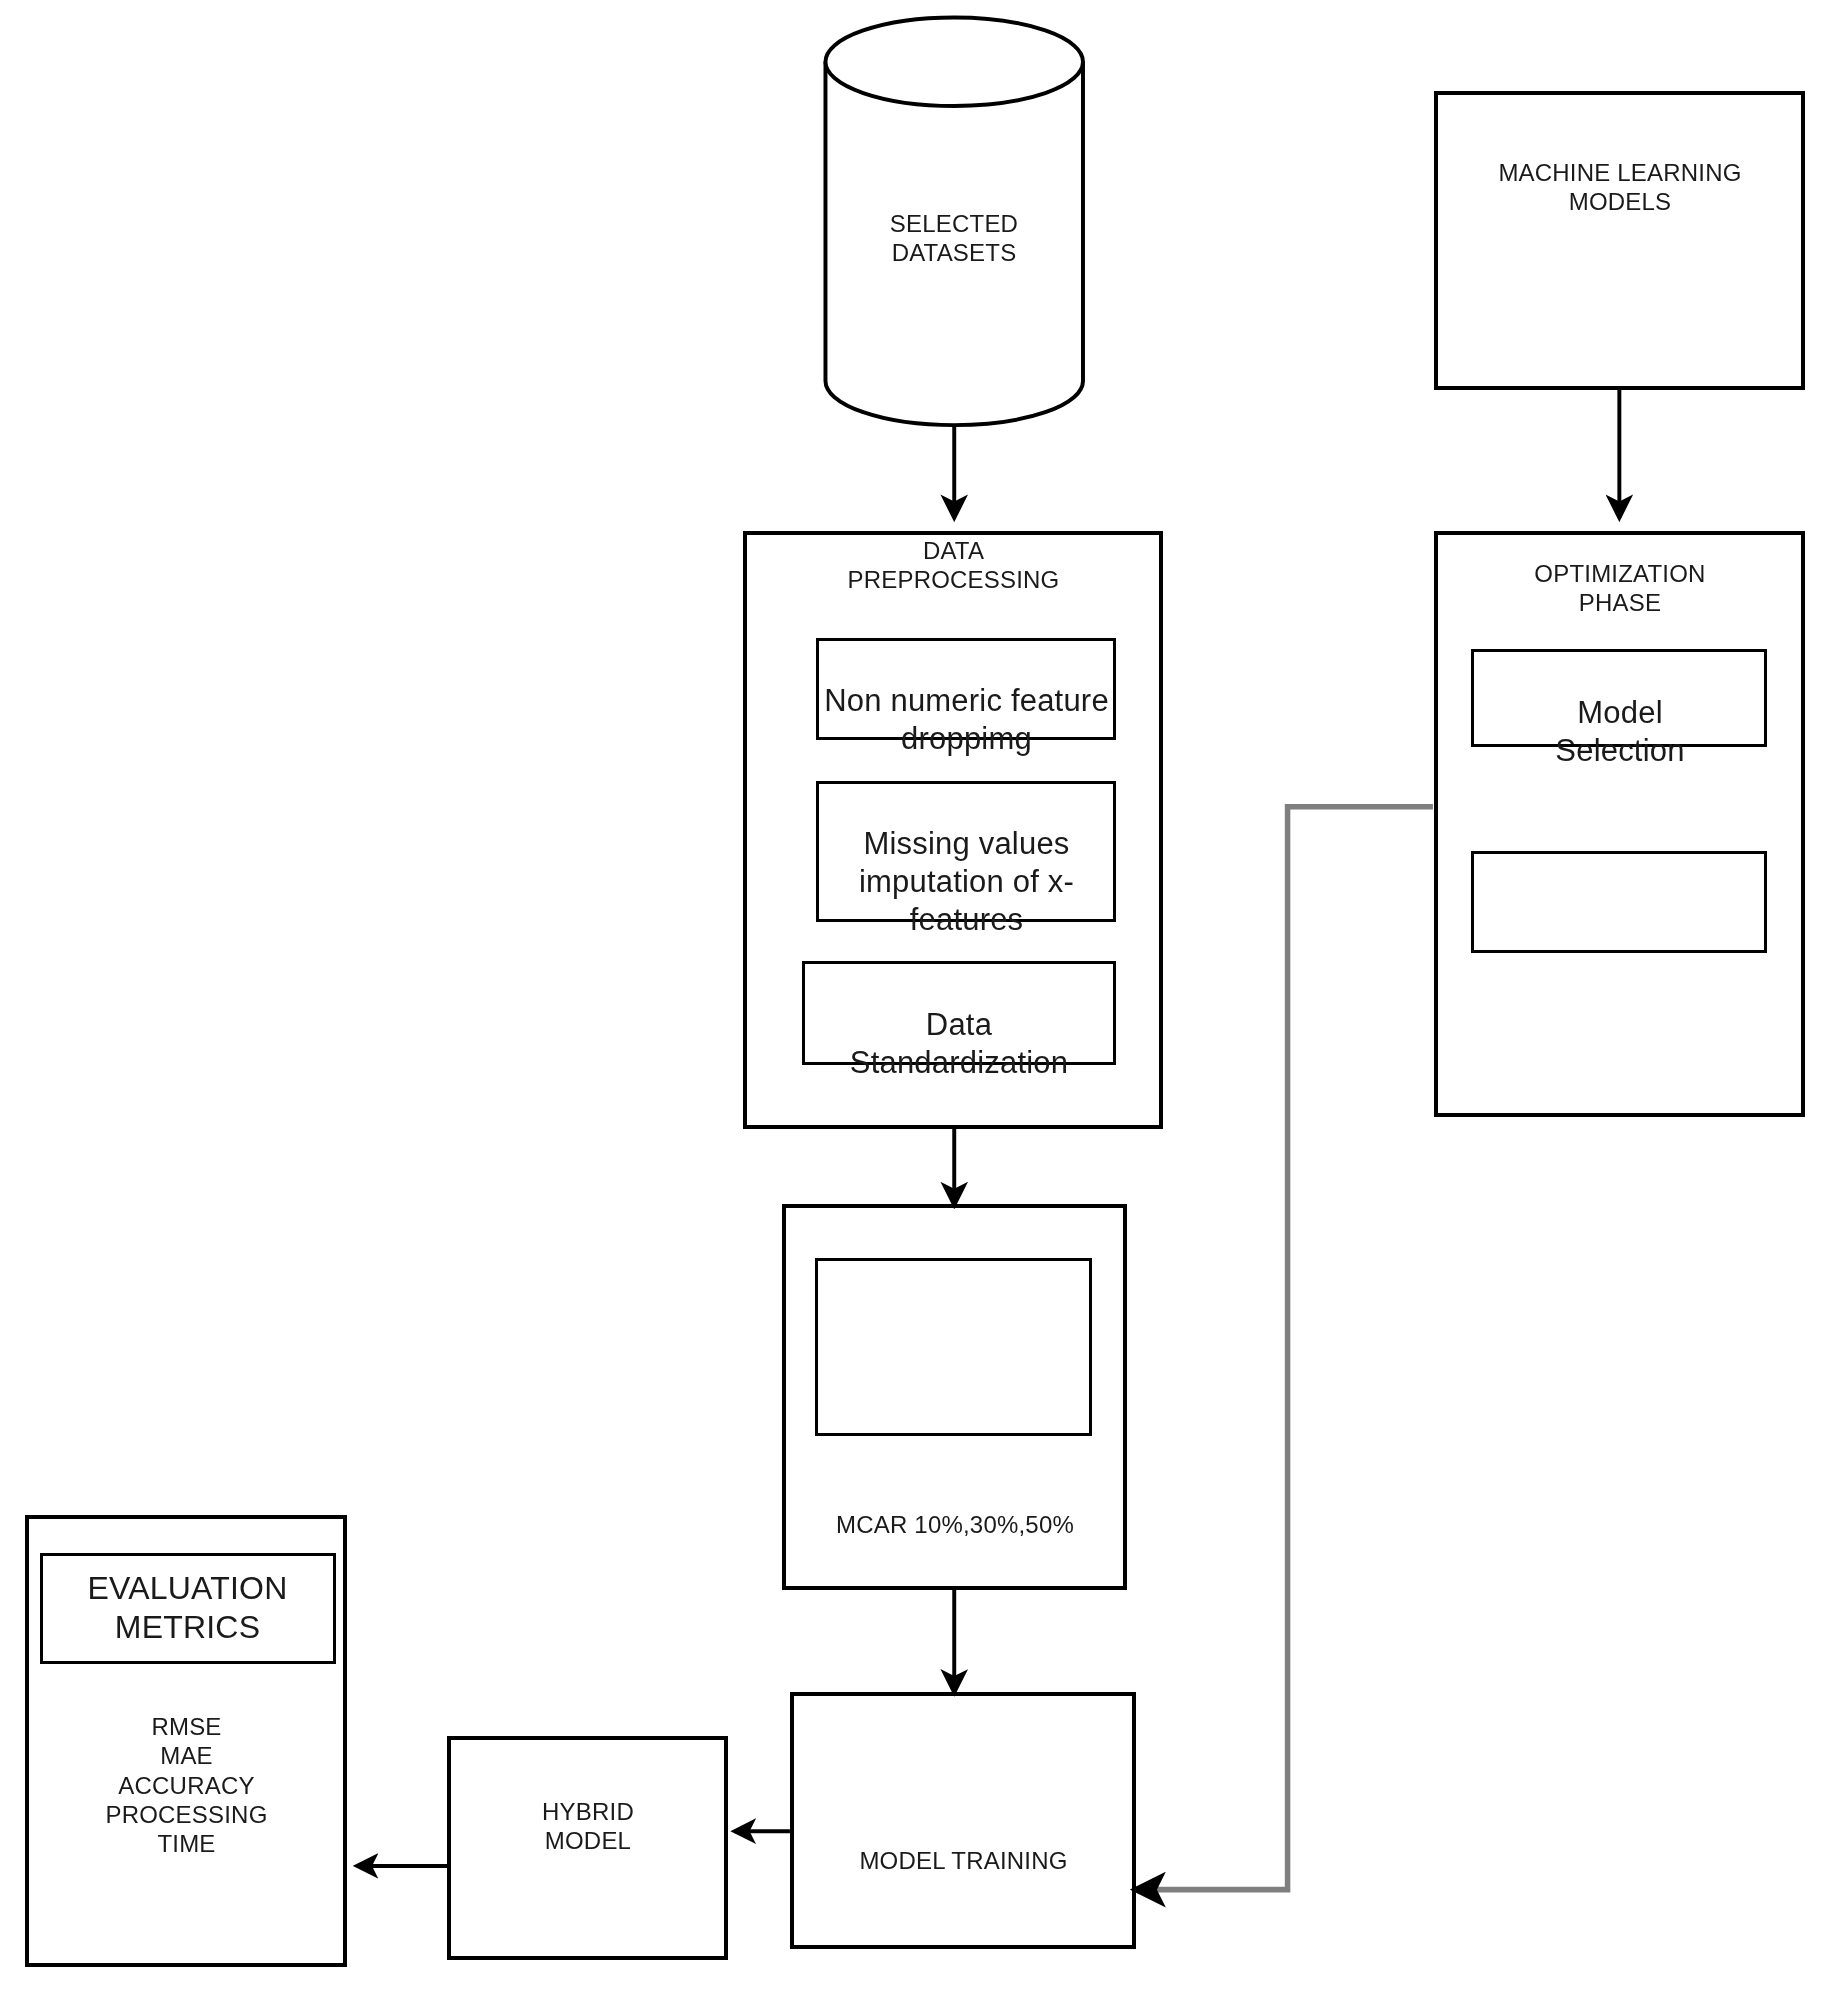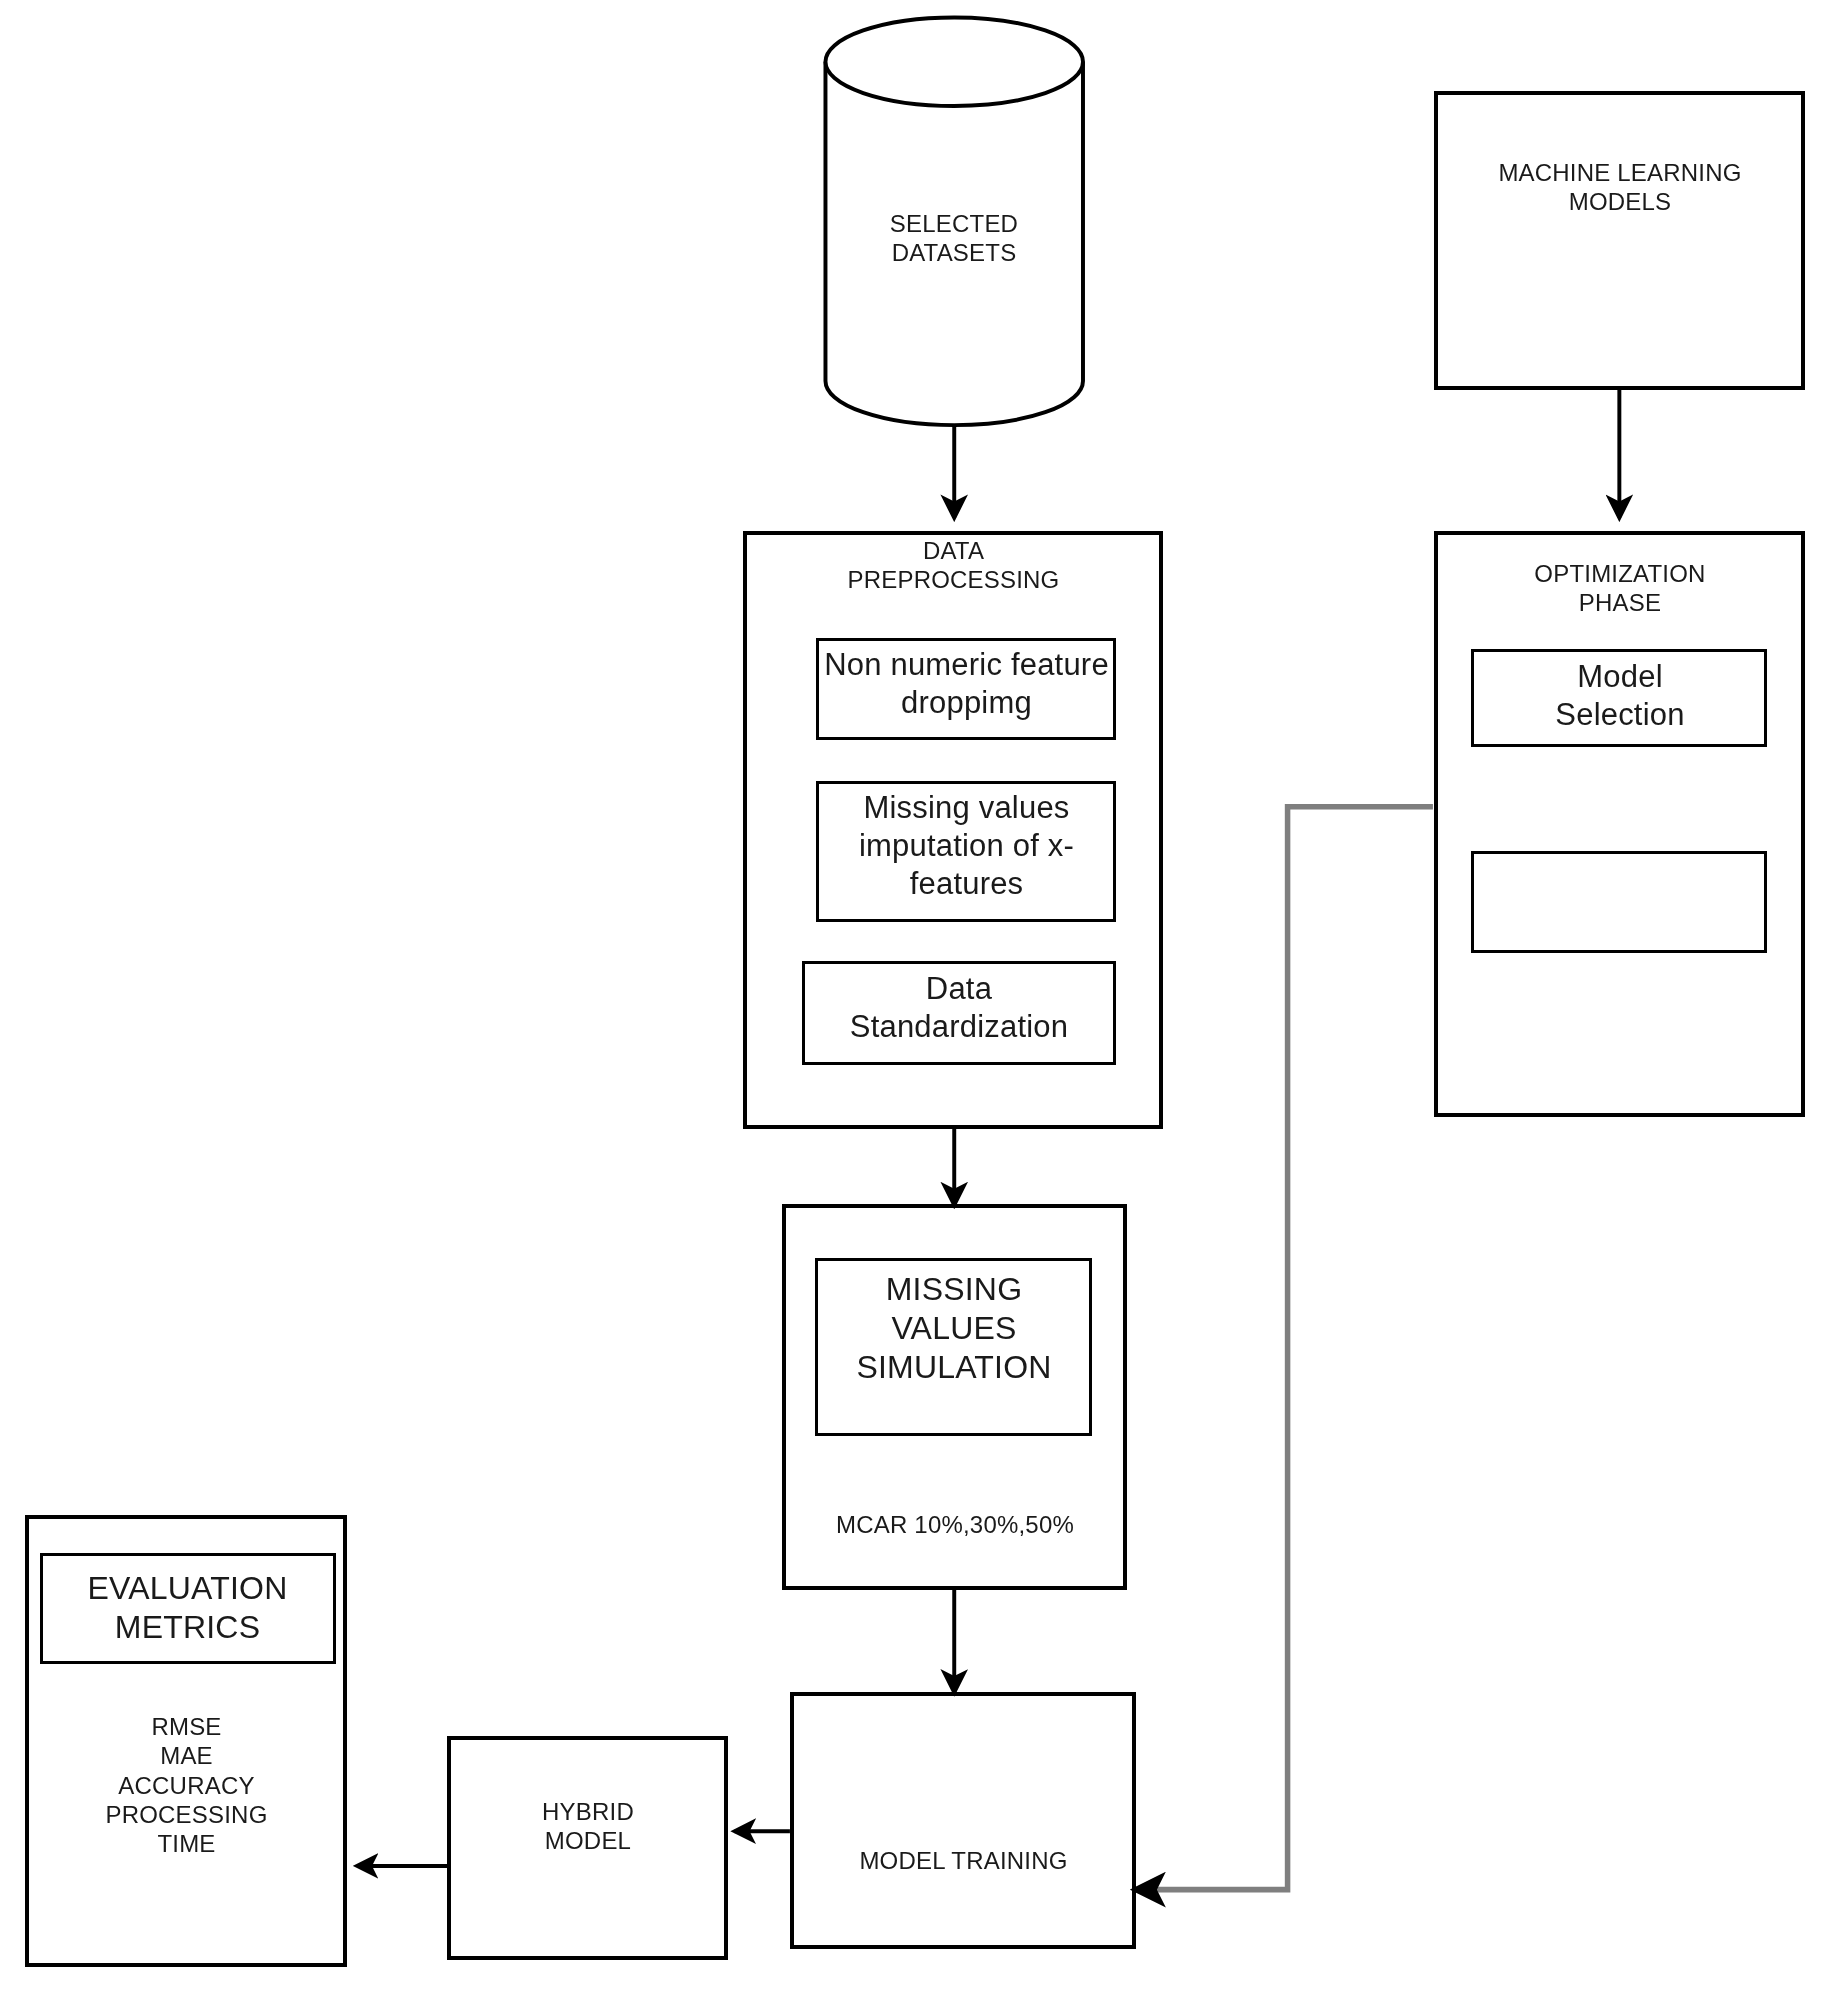--- a/index.html
+++ b/index.html
@@ -39,21 +39,21 @@
   .txt {
     position: absolute;
     text-align: center;
     color: #1a1a1a;
     line-height: 1.22;
     white-space: pre-line;
     letter-spacing: 0.2px;
   }
   .t-big   { font-size: 24px; }
   .t-med   { font-size: 32px; }
-  .t-small { font-size: 31px; }
+  .t-small { font-size: 31px; margin-top: 36px; }
 </style>
 </head>
 <body>
 
 <div id="canvas">
 
   <svg class="layer" viewBox="0 0 2323 2548" xmlns="http://www.w3.org/2000/svg">
     <defs>
       <marker id="arrow-black" viewBox="0 0 12 12" refX="10" refY="6" markerWidth="7" markerHeight="7" orient="auto-start-reverse">
         <path d="M 0 0 L 12 6 L 0 12 L 3 6 z" fill="#000000"></path>
@@ -126,23 +126,20 @@
 PHASE</div>
 
   <div class="box inner" style="left:1471px; top:649px; width:296px; height:98px;"></div>
   <div class="txt t-small" style="left:1474px; top:658px; width:292px;">Model
 Selection</div>
 
   <div class="box inner" style="left:1471px; top:851px; width:296px; height:102px;"></div>
 
   <div class="box" style="left:782px; top:1204px; width:345px; height:386px;"></div>
   <div class="box inner" style="left:815px; top:1258px; width:277px; height:178px;"></div>
-  <div class="txt t-med" style="left:818px; top:1270px; width:272px;">MISSING
-VALUES
-SIMULATION</div>
   <div class="txt t-big" style="left:784px; top:1482px; width:342px;margin-top:28px;">MCAR 10%,30%,50%</div>
 
   <div class="box" style="left:790px; top:1692px; width:346px; height:257px;"></div>
   <div class="txt t-big" style="left:792px; top:1802px; width:343px;margin-top:44px;">MODEL TRAINING</div>
 
   <div class="box" style="left:447px; top:1736px; width:281px; height:224px;"></div>
   <div class="txt t-big" style="left:449px; top:1797px; width:278px;">HYBRID
 MODEL</div>
 
   <div class="box" style="left:25px; top:1515px; width:322px; height:452px;"></div>

